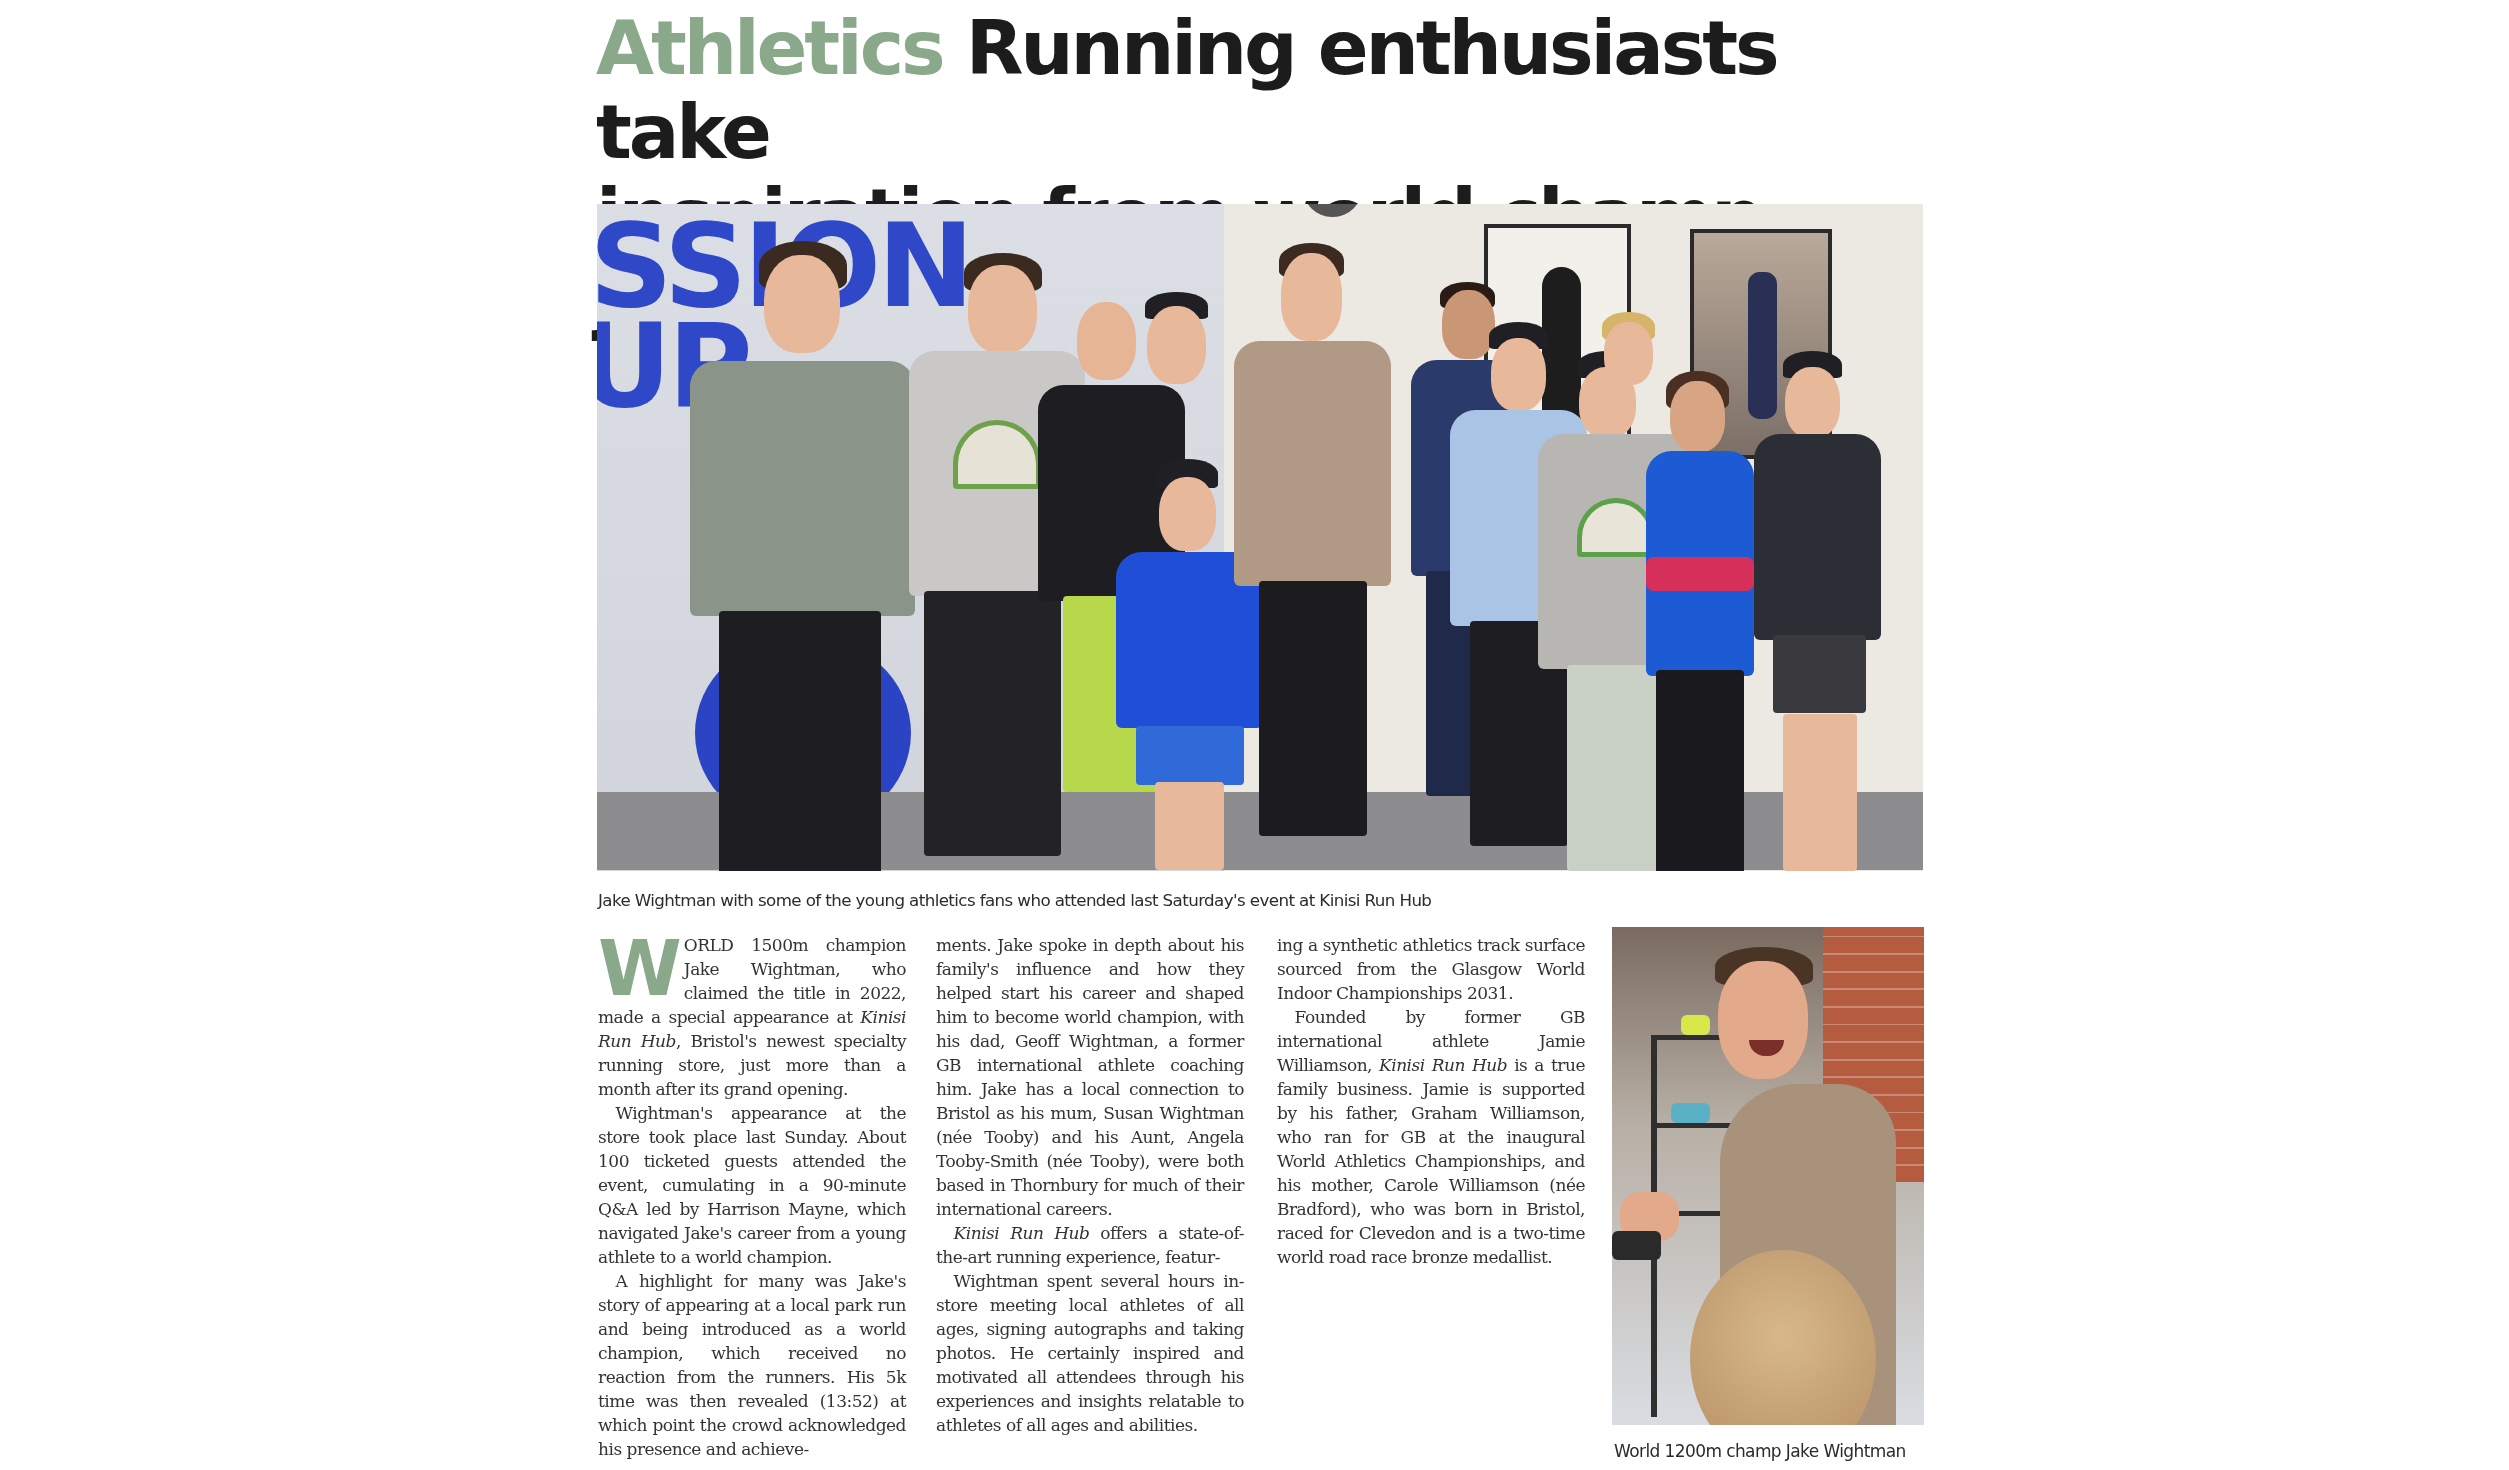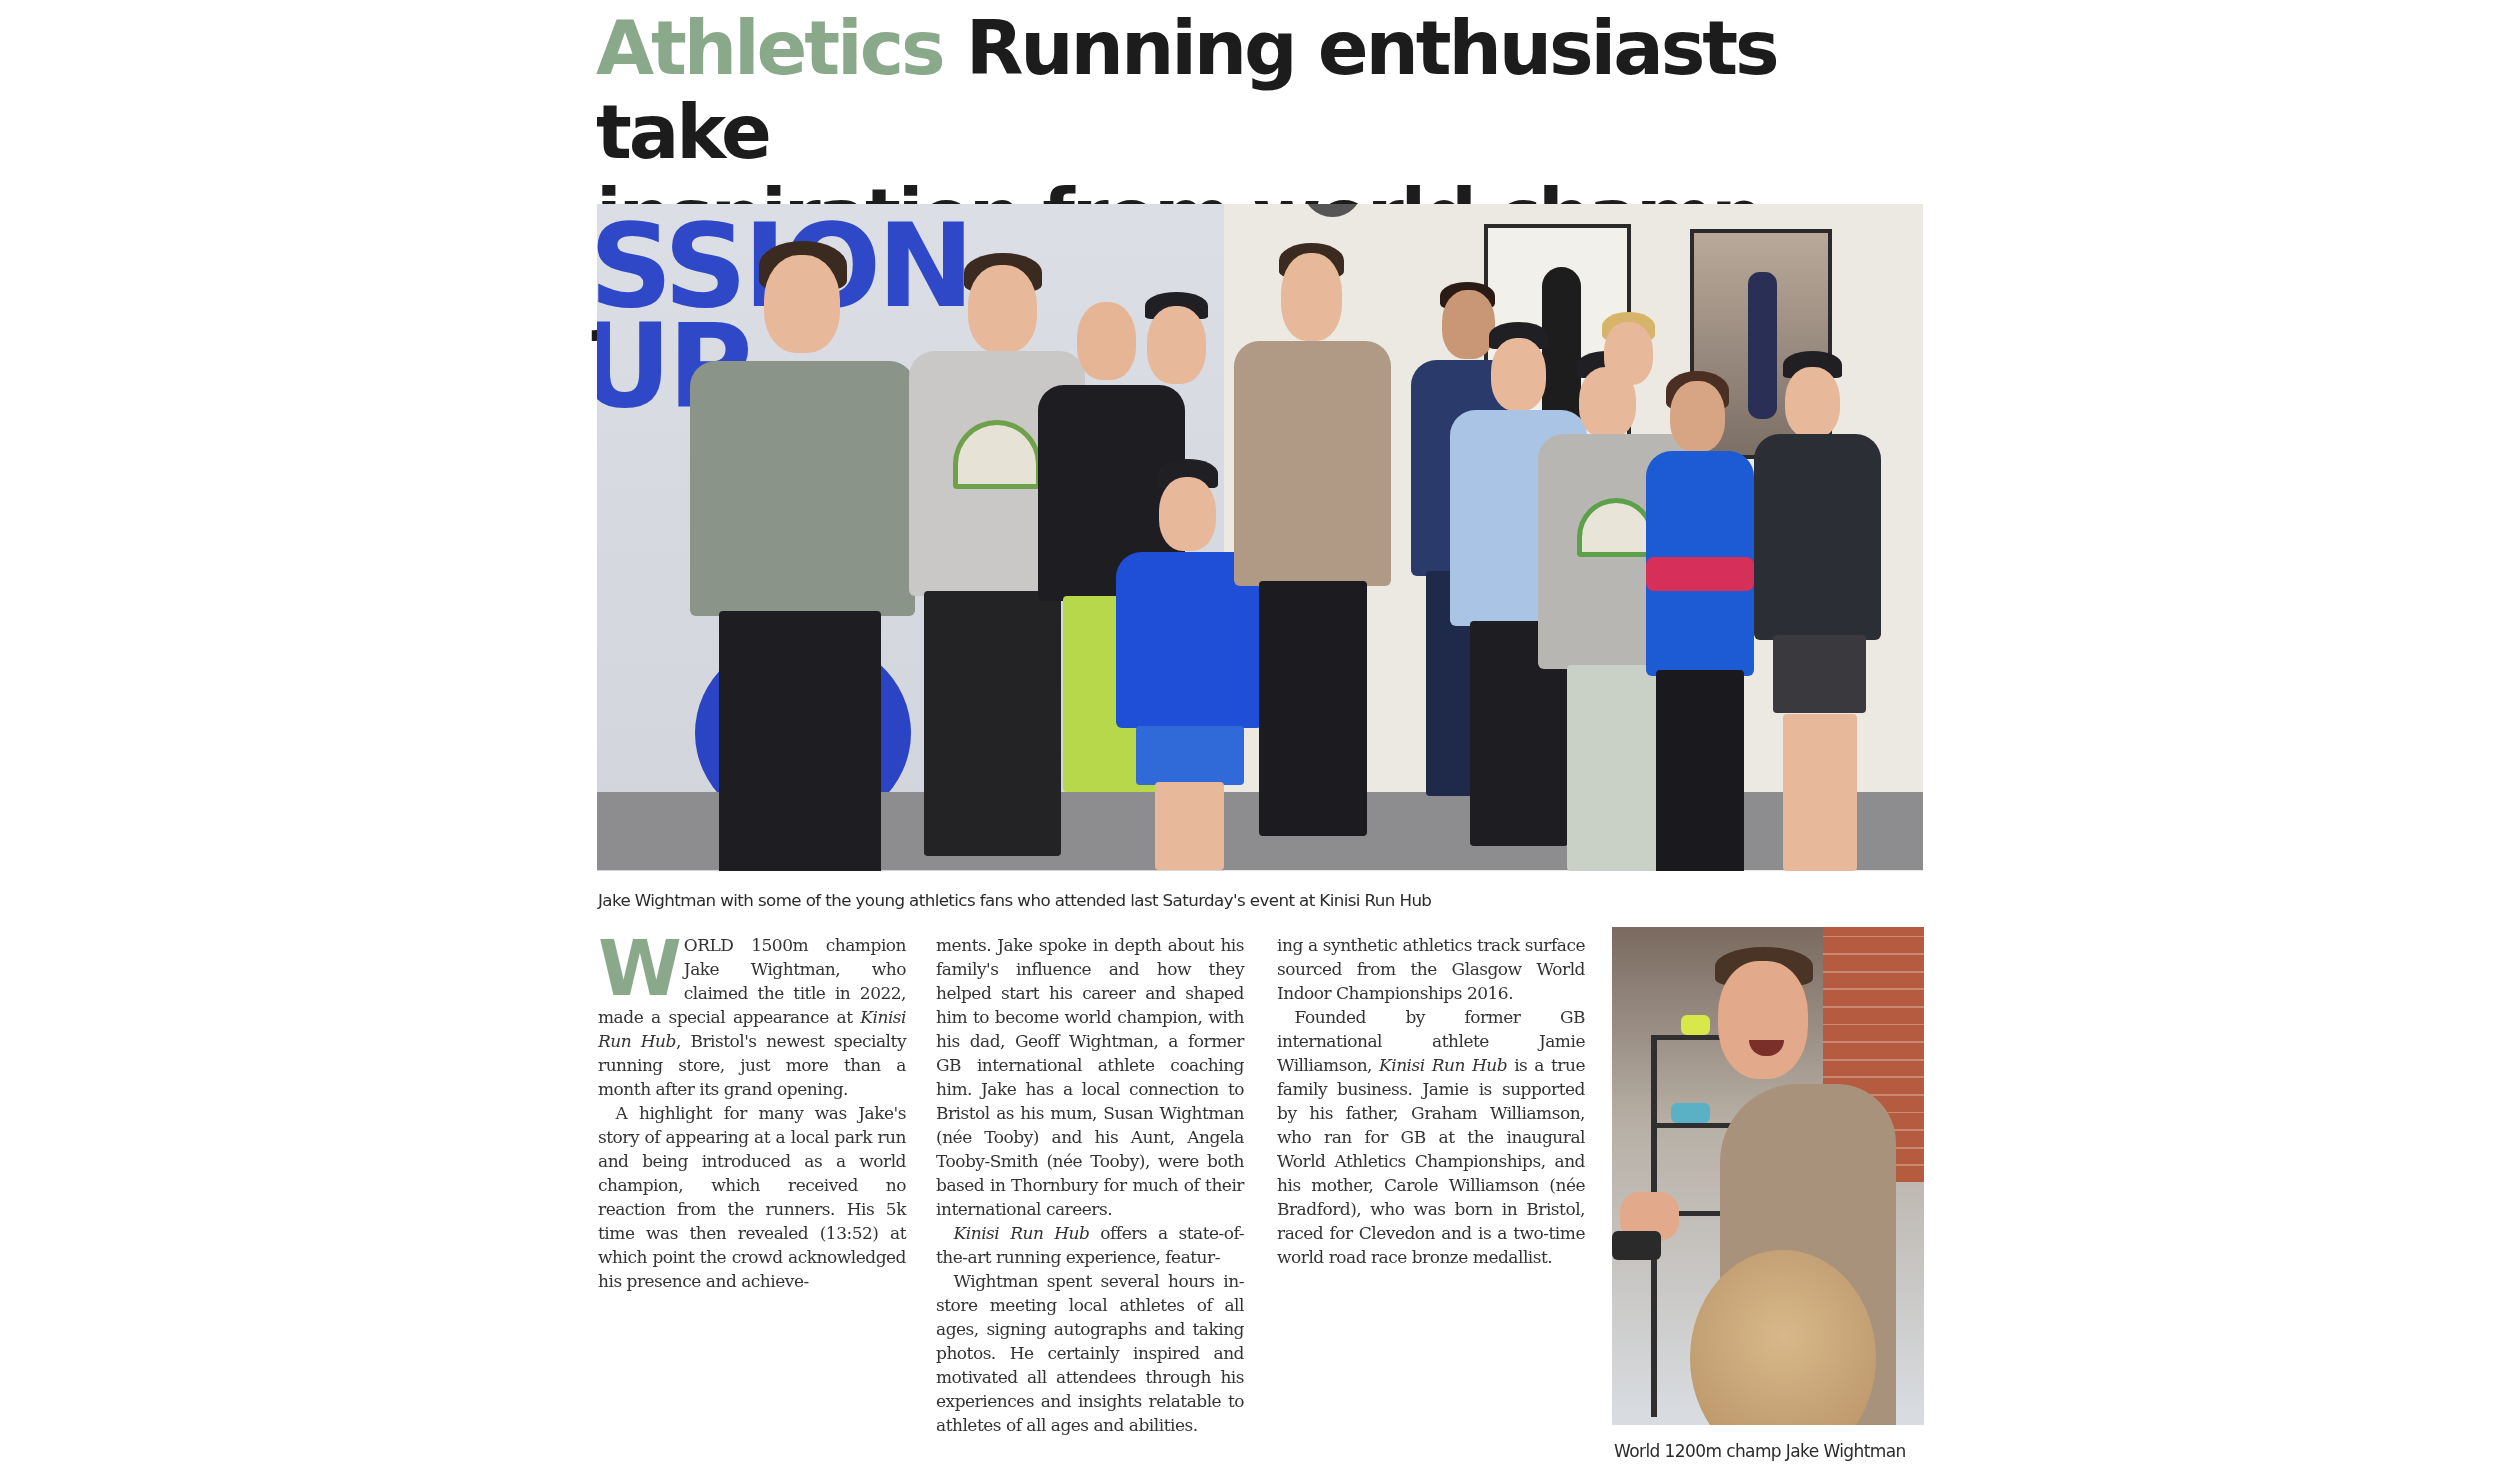--- a/index.html
+++ b/index.html
@@ -168,31 +168,32 @@
     <div class="legs" style="left:29px;top:284px;width:93px;height:78px;background:#3a3a3e;"></div>
     <div class="legs" style="left:39px;top:363px;width:74px;height:157px;background:#e8b89a;"></div>
   </div>
 </div>
 <div class="caption caption-main">Jake Wightman with some of the young athletics fans who attended last Saturday's event at Kinisi Run Hub</div>
 
 <div class="col col1">
   <p class="first">
     <span class="dropcap">W</span><span>ORLD 1500m champion Jake Wightman, who claimed the title in 2022, made a special appearance at </span><i>Kinisi Run Hub</i><span>, Bristol's newest specialty running store, just more than a month after its grand opening.</span>
   </p>
+  <p>Wightman's appearance at the store took place last Sunday. About 100 ticketed guests attended the event, cumulating in a 90-minute Q&amp;A led by Harrison Mayne, which navigated Jake's career from a young athlete to a world champion.</p>
   <p>A highlight for many was Jake's story of appearing at a local park run and being introduced as a world champion, which received no reaction from the runners. His 5k time was then revealed (13:52) at which point the crowd acknowledged his presence and achieve-</p>
 </div>
 
 <div class="col col2">
   <p class="cont">ments. Jake spoke in depth about his family's influence and how they helped start his career and shaped him to become world champion, with his dad, Geoff Wightman, a former GB international athlete coaching him. Jake has a local connection to Bristol as his mum, Susan Wightman (née Tooby) and his Aunt, Angela Tooby-Smith (née Tooby), were both based in Thornbury for much of their international careers.</p>
   <p><i>Kinisi Run Hub</i><span> offers a state-of-the-art running experience, featur-</span></p>
   <p>Wightman spent several hours in-store meeting local athletes of all ages, signing autographs and taking photos. He certainly inspired and motivated all attendees through his experiences and insights relatable to athletes of all ages and abilities.</p>
 </div>
 
 <div class="col col3">
-  <p class="cont">ing a synthetic athletics track surface sourced from the Glasgow World Indoor Championships 2016.</p>
+  <p class="cont">ing a synthetic athletics track surface sourced from the Glasgow World Indoor Championships 2031.</p>
   <p><span>Founded by former GB international athlete Jamie Williamson, </span><i>Kinisi Run Hub</i><span> is a true family business. Jamie is supported by his father, Graham Williamson, who ran for GB at the inaugural World Athletics Championships, and his mother, Carole Williamson (née Bradford), who was born in Bristol, raced for Clevedon and is a two-time world road race bronze medallist.</span></p>
 </div>
 
 <div class="photo-side" role="img" aria-label="Jake Wightman smiling while signing autographs">
   <div style="position:absolute;inset:0;background:linear-gradient(180deg,#7a6a60 0%,#b8b0a6 40%,#d9dde2 100%);"></div>
   <div class="brick"></div>
   <div class="shelf" style="left:39px;top:108px;width:5.9px;height:382px;"></div>
   <div class="shelf" style="left:39px;top:108px;width:108px;height:4.9px;"></div>
   <div class="shelf" style="left:39px;top:196px;width:108px;height:4.9px;"></div>
   <div class="shelf" style="left:39px;top:284px;width:108px;height:4.9px;"></div>

